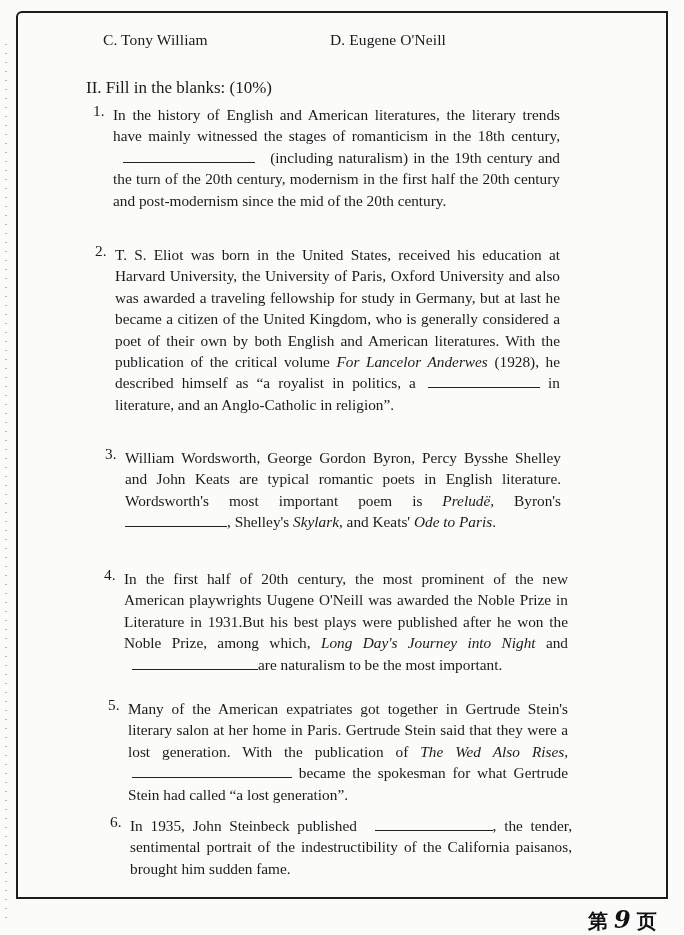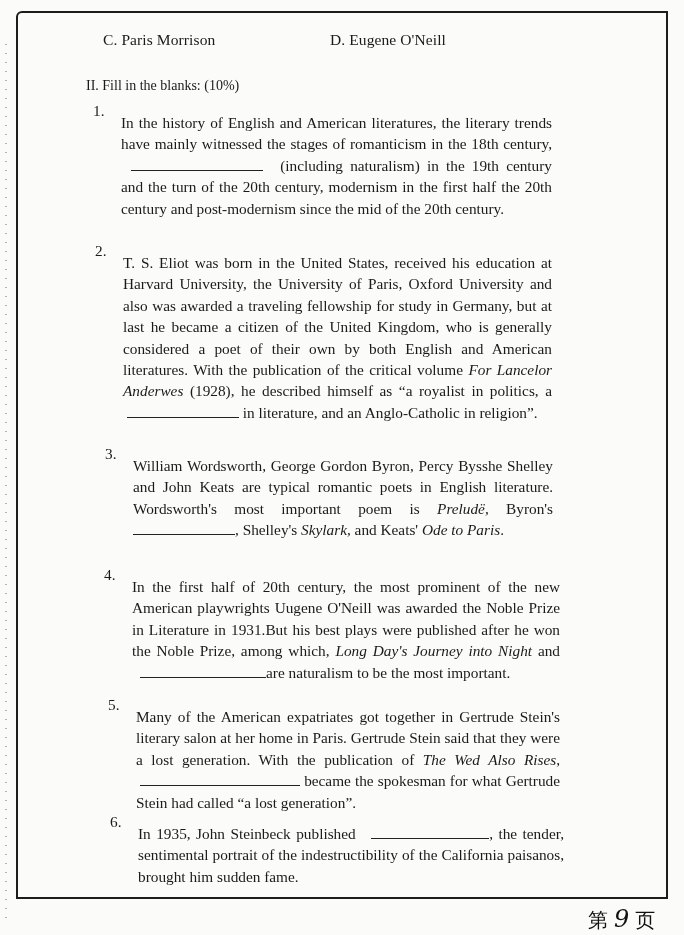--- a/index.html
+++ b/index.html
@@ -15,43 +15,43 @@
   }
   .frame {
     position:absolute; left:16px; top:11px; width:652px; height:888px;
     border:2px solid #1c1c1c; border-top-left-radius:6px; box-sizing:border-box;
   }
   .options {
     position:absolute; left:103px; top:31px; font-size:15.5px; letter-spacing:0.1px;
   }
   .options span { position:absolute; white-space:nowrap; }
   .section-head {
-    position:absolute; left:86px; top:78px; font-size:14px; white-space:nowrap;
+    position:absolute; left:86px; top:78px; font-size:17px; white-space:nowrap;
   }
   .q {
     position:absolute; font-size:15.3px; line-height:21.4px; text-align:justify;
   }
   .q .num { position:absolute; left:-16px; top:0; }
-  .q p { margin:12px; }
+  .q p { margin:4px; }
   .blank { display:inline-block; border-bottom:1px solid #222; height:14px; vertical-align:baseline; }
   i { }
   .footer {
-    position:absolute; left:588px; top:905px; font-size:20px; font-weight:normal; white-space:nowrap;
+    position:absolute; left:588px; top:905px; font-size:20px; font-weight:bold; white-space:nowrap;
     font-family:"DejaVu Sans",sans-serif; color:#111;
   }
   .footer .pg { font-family:"DejaVu Serif",serif; font-style:italic; font-size:24px; margin:0 6px; }
 </style>
 </head>
 <body>
 
 <div class="margin-dots"></div>
 <div class="frame"></div>
 
 <div class="options">
-  <span style="left:0;top:0">C. Paris Morrison</span>
+  <span style="left:0;top:0">C. Tony William</span>
   <span style="left:227px;top:0">D. Eugene O'Neill</span>
 </div>
 
 <div class="section-head">II.  Fill in the blanks: (10%)</div>
 
 <div class="q" style="left:109px;top:100px;width:455px;">
   <span class="num">1.</span>
   <p>
     <span>In the history of English and American literatures, the literary trends have mainly witnessed the stages of romanticism in the 18th century,</span>
     <span class="blank" style="width:132px;margin:0 10px;"></span>

